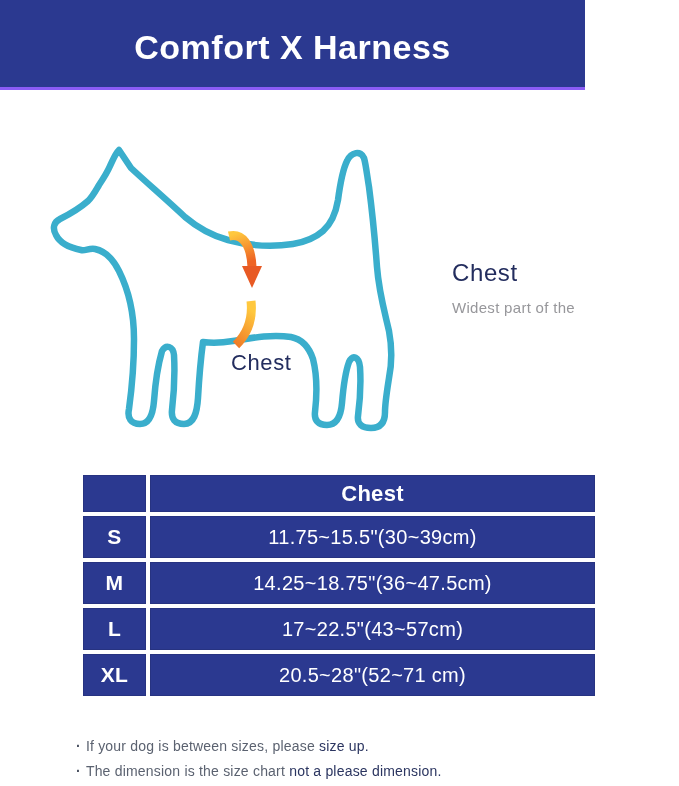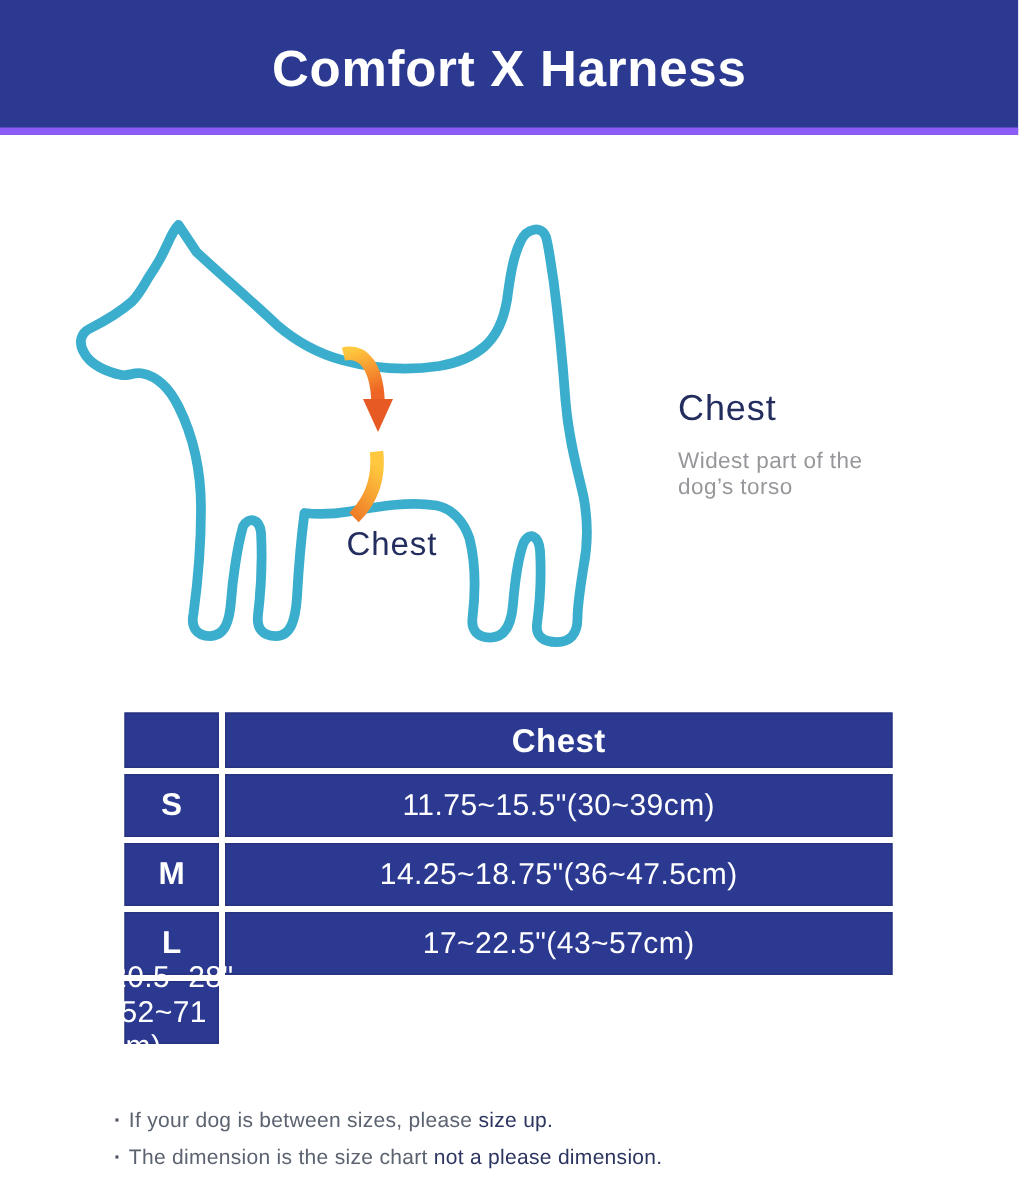--- a/index.html
+++ b/index.html
@@ -9,23 +9,23 @@
     position: relative;
     width: 679px;
     height: 786px;
     background: #ffffff;
     overflow: hidden;
   }
   
   .header {
     position: absolute;
     left: 0; top: 0;
-    width: 679px; height: 90px;
+    width: 585px; height: 90px;
     background: #2b3990;
-    border-bottom: 5px solid #8b5cf6;
+    border-bottom: 3px solid #8b5cf6;
     display: flex;
     align-items: center;
     justify-content: center;
   }
   .header .title {
     color: #ffffff;
     font-size: 34px;
     font-weight: bold;
     letter-spacing: 0.5px;
     padding-top: 8px;
@@ -164,37 +164,37 @@
     <polygon points="197,131 217,131 207,153" fill="#e85a24"></polygon>
     <path d="M 206 166 C 208 184 203 198 191 210" fill="none" stroke="url(#gradBottom)" stroke-width="9" stroke-linecap="butt"></path>
   </svg>
 
   <div class="dog-chest-label">Chest</div>
 
   <div class="callout">
     <div class="callout-title">Chest</div>
     <div class="callout-desc">
       <div>Widest part of the</div>
-      <div>dog’s torso</div>
     </div>
   </div>
 
   <div class="size-table">
     <div class="cell head"></div>
     <div class="cell head">Chest</div>
 
     <div class="cell size">S</div>
     <div class="cell val">11.75~15.5"(30~39cm)</div>
 
     <div class="cell size">M</div>
     <div class="cell val">14.25~18.75"(36~47.5cm)</div>
 
     <div class="cell size">L</div>
     <div class="cell val">17~22.5"(43~57cm)</div>
 
+    <div class="cell size">XL</div>
     <div class="cell val">20.5~28"(52~71 cm)</div>
   </div>
 
   <div class="notes">
     <div class="note">
       <span class="bullet">·</span><span>If your dog is between sizes, please </span><b>size up</b><b>.</b>
     </div>
     <div class="note">
       <span class="bullet">·</span><span>The dimension is the size chart </span><b>not a please dimension</b><b>.</b>
     </div>

